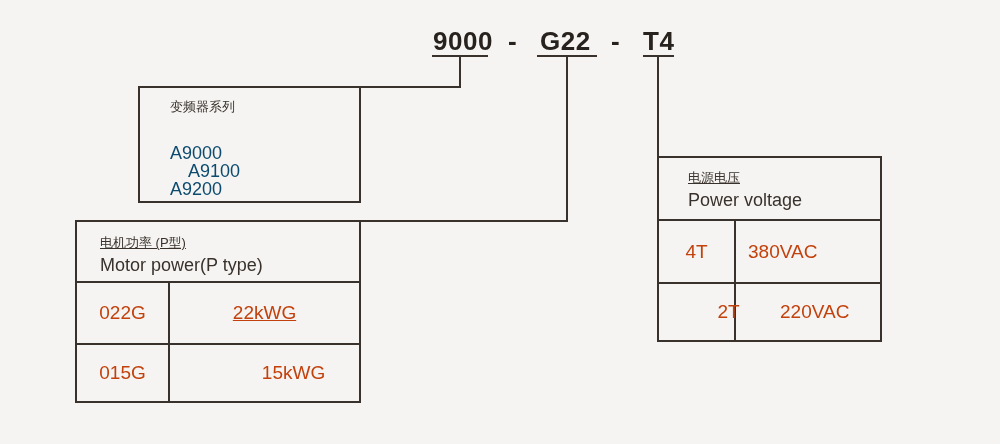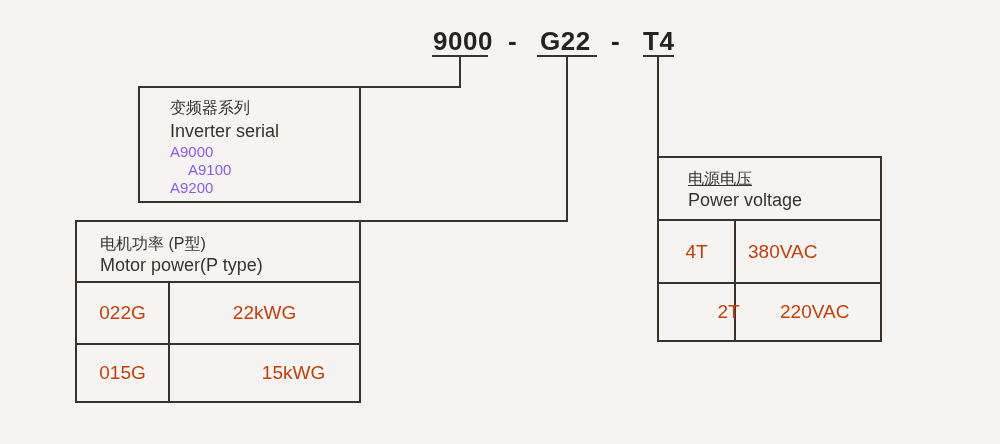--- a/index.html
+++ b/index.html
@@ -40,38 +40,38 @@
   
   .frame {
     position: absolute;
     border: 2px solid #39322c;
     background: transparent;
     box-sizing: content-box;
   }
 
   .zh-title {
     position: absolute;
-    font-size: 16px;
+    font-size: 13px;
     line-height: 1;
     white-space: nowrap;
     color: #39322c;
   }
   .en-title {
     position: absolute;
     font-size: 18px;
     line-height: 1;
     white-space: nowrap;
     color: #39322c;
   }
   .model-line {
     position: absolute;
-    font-size: 15px;
+    font-size: 18px;
     line-height: 1;
     white-space: nowrap;
-    color: #8b5cf6;
+    color: #0c4a6e;
   }
 
   .cell {
     position: absolute;
     display: flex;
     align-items: center;
     justify-content: center;
     font-size: 19px;
     color: #c2410c;
     white-space: nowrap;
@@ -103,35 +103,34 @@
   <div class="vline" style="left:459px; top:55px; height:33px;"></div>
   <div class="hline" style="left:359px; top:86px; width:102px;"></div>
 
   <div class="vline" style="left:566px; top:55px; height:167px;"></div>
   <div class="hline" style="left:359px; top:220px; width:209px;"></div>
 
   <div class="vline" style="left:657px; top:55px; height:103px;"></div>
 
   <div class="frame" style="left:138px; top:86px; width:219px; height:113px;"></div>
   <span class="zh-title" style="left:170px; top:100px;">变频器系列</span>
-  <span class="en-title" style="left:170px; top:122px;">Inverter serial</span>
   <span class="model-line" style="left:170px; top:144px;">A9000</span>
   <span class="model-line" style="left:188px; top:162px;">A9100</span>
   <span class="model-line" style="left:170px; top:180px;">A9200</span>
 
   <div class="frame" style="left:75px; top:220px; width:282px; height:179px;"></div>
   <div class="hline" style="left:75px; top:281px; width:286px;"></div>
   <div class="vline" style="left:168px; top:281px; height:122px;"></div>
   <div class="hline" style="left:75px; top:343px; width:286px;"></div>
 
-  <span class="zh-title" style="left:100px; top:236px;">电机功率 (P型)</span>
+  <span class="zh-title" style="left:100px; top:236px;text-decoration:underline;">电机功率 (P型)</span>
   <span class="en-title" style="left:100px; top:256px;">Motor power(P type)</span>
 
   <div class="cell" style="left:77px; top:283px; width:91px; height:60px;">022G</div>
-  <div class="cell val-shift" style="left:170px; top:283px; width:189px; height:60px;">22kWG</div>
+  <div class="cell val-shift" style="left:170px; top:283px; width:189px; height:60px;text-decoration:underline;">22kWG</div>
   <div class="cell" style="left:77px; top:345px; width:91px; height:56px;">015G</div>
   <div class="cell val-shift" style="left:170px; top:345px; width:189px; height:56px;margin-left:29px;">15kWG</div>
 
   <div class="frame" style="left:657px; top:156px; width:221px; height:182px;"></div>
   <div class="hline" style="left:657px; top:219px; width:225px;"></div>
   <div class="vline" style="left:734px; top:219px; height:123px;"></div>
   <div class="hline" style="left:657px; top:282px; width:225px;"></div>
 
   <span class="zh-title" style="left:688px; top:171px;text-decoration:underline;">电源电压</span>
   <span class="en-title" style="left:688px; top:191px;">Power voltage</span>

